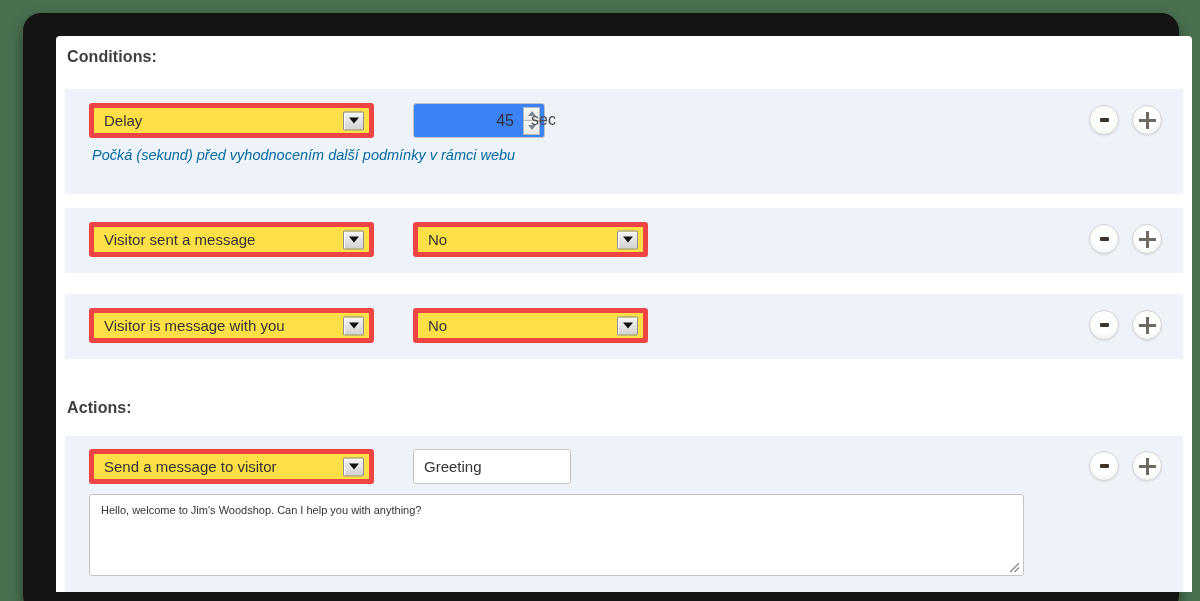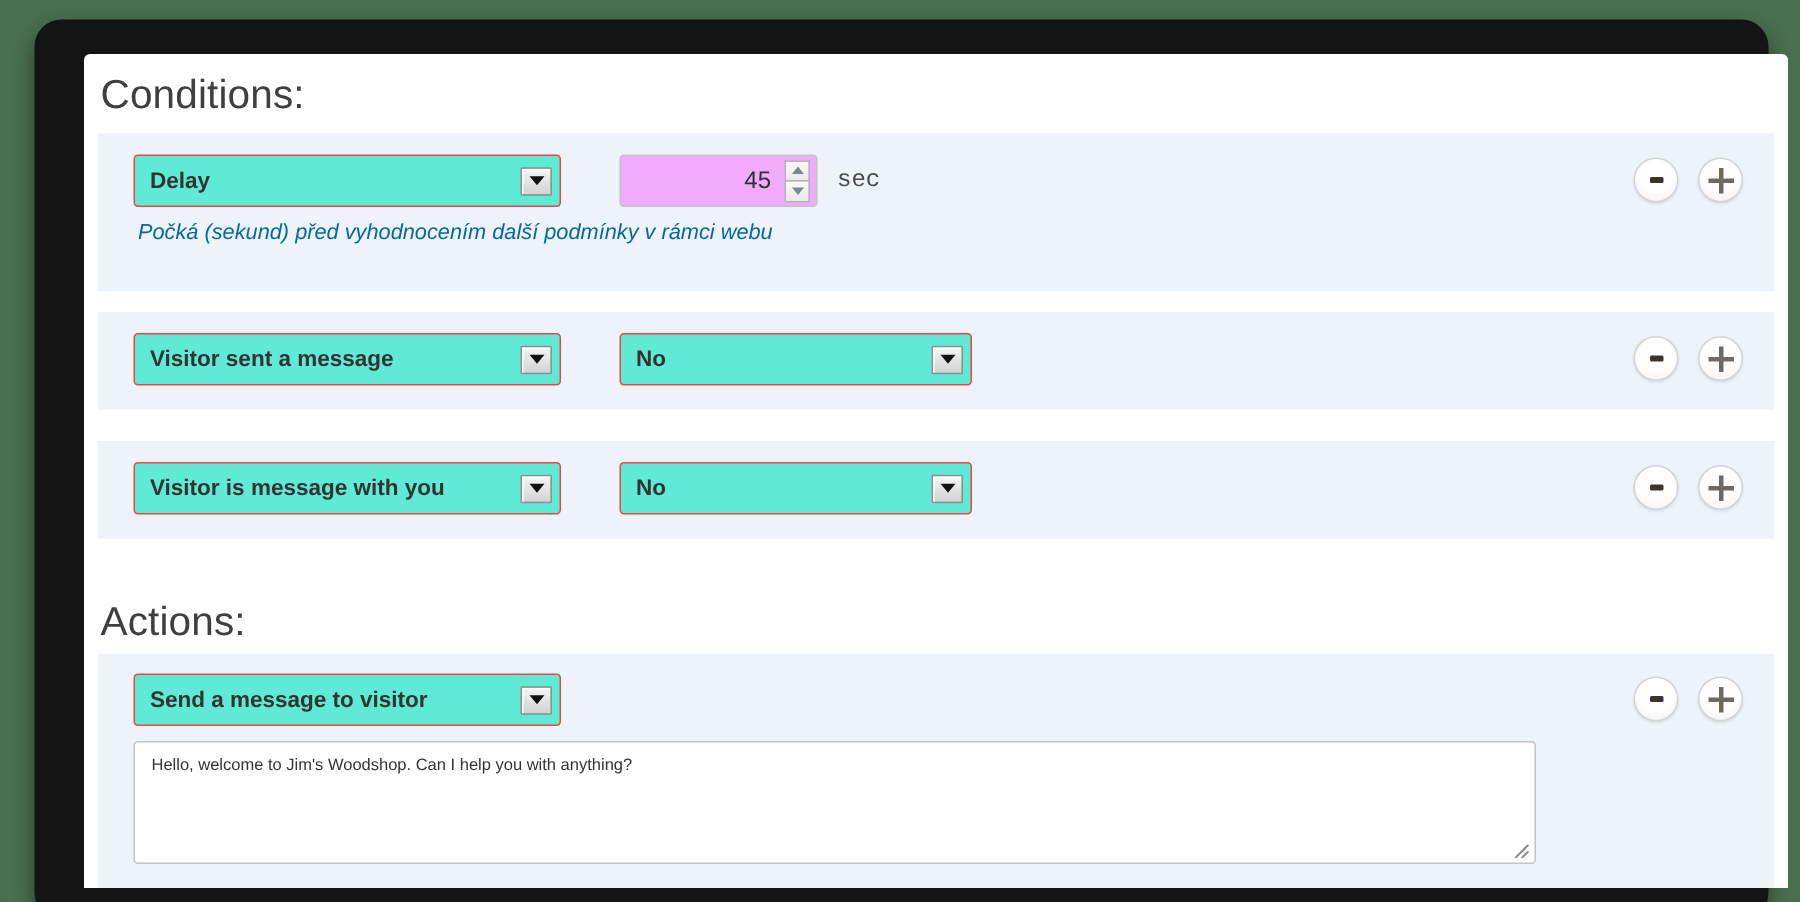--- a/index.html
+++ b/index.html
@@ -31,23 +31,23 @@
     top: 23px;
     width: 1136px;
     height: 556px;
     background: #ffffff;
     border-radius: 4px 4px 0 0;
     overflow: hidden;
   }
 
   
   .section-title {
-    font-size: 27px;
+    font-size: 16px;
     color: #3f3f3f;
-    font-weight: 400;
+    font-weight: 700;
     padding-left: 11px;
     letter-spacing: 0.1px;
     text-align: center;
   }
   #title-conditions { position: absolute; left: 0; top: 12px; }
   #title-actions    { position: absolute; left: 0; top: 363px; }
 
   
   .row {
     position: absolute;
@@ -60,29 +60,28 @@
   #row-2 { top: 258px; height: 65px; }
   #row-3 { top: 400px; height: 156px; }
 
   .row-inner { position: relative; width: 100%; height: 100%; }
 
   .select {
     position: relative;
     display: inline-flex;
     align-items: center;
     height: 35px;
-    background: #5eead4;
-    border: 1px solid #ef4444;
+    background: #fde047;
+    border: 5px solid #ef4444;
     border-radius: 3px;
     padding: 0 34px 0 10px;
     font-size: 15px;
     color: #333;
     white-space: nowrap;
     cursor: pointer;
-    font-weight: bold;
   }
   .select-label { line-height: 1; }
   .sel-arrow {
     position: absolute;
     right: 5px;
     top: 50%;
     transform: translateY(-50%);
     width: 21px;
     height: 19px;
     background: linear-gradient(to bottom, #f6f6f6 0%, #e2e2e2 55%, #d2d2d2 100%);
@@ -101,21 +100,21 @@
     display: block;
   }
 
   
   .num-input {
     position: relative;
     display: inline-flex;
     align-items: center;
     justify-content: flex-end;
     height: 35px;
-    background: #f0abfc;
+    background: #3b82f6;
     border: 1px solid #c3c3c3;
     border-radius: 3px;
     padding: 0 30px 0 24px;
     font-size: 16px;
     color: #2f2f2f;
   }
   .spin {
     position: absolute;
     right: 4px;
     top: 50%;
@@ -241,21 +240,21 @@
         </div>
 
         <div class="num-input" style="left:348px; top:14px; width:132px; position:absolute;">
           <span>45</span>
           <span class="spin">
             <div class="spin-up"></div>
             <div class="spin-down"></div>
           </span>
         </div>
 
-        <div class="unit-label" style="left:493px; top:22px;font-family:Liberation Mono, monospace;">sec</div>
+        <div class="unit-label" style="left:466px; top:22px;">sec</div>
 
         <div class="hint" style="left:27px; top:58px;">Počká (sekund) před vyhodnocením další podmínky v rámci webu</div>
 
         <div class="circ-btn" style="left:1024px; top:16px;">
           <span class="minus-glyph"></span>
         </div>
         <div class="circ-btn" style="left:1067px; top:16px;">
           <span class="plus-glyph"></span>
         </div>
       </div>
@@ -305,20 +304,23 @@
 
     <div id="title-actions" class="section-title">Actions:</div>
 
     <div class="row" id="row-3">
       <div class="row-inner">
         <div class="select" style="left:24px; top:13px; width:285px; position:absolute;">
           <span class="select-label">Send a message to visitor</span>
           <span class="sel-arrow"></span>
         </div>
 
+        <div class="text-input" style="left:348px; top:13px; width:158px;">
+          <span>Greeting</span>
+        </div>
 
         <div class="textarea" style="left:24px; top:58px; width:935px; height:82px;">
           <span>Hello, welcome to Jim's Woodshop. Can I help you with anything?</span>
           <svg class="resize-grip" viewBox="0 0 12 12">
             <line x1="11" y1="3" x2="3" y2="11" stroke="#888" stroke-width="1.2"></line>
             <line x1="11" y1="7" x2="7" y2="11" stroke="#888" stroke-width="1.2"></line>
           </svg>
         </div>
 
         <div class="circ-btn" style="left:1024px; top:15px;">

